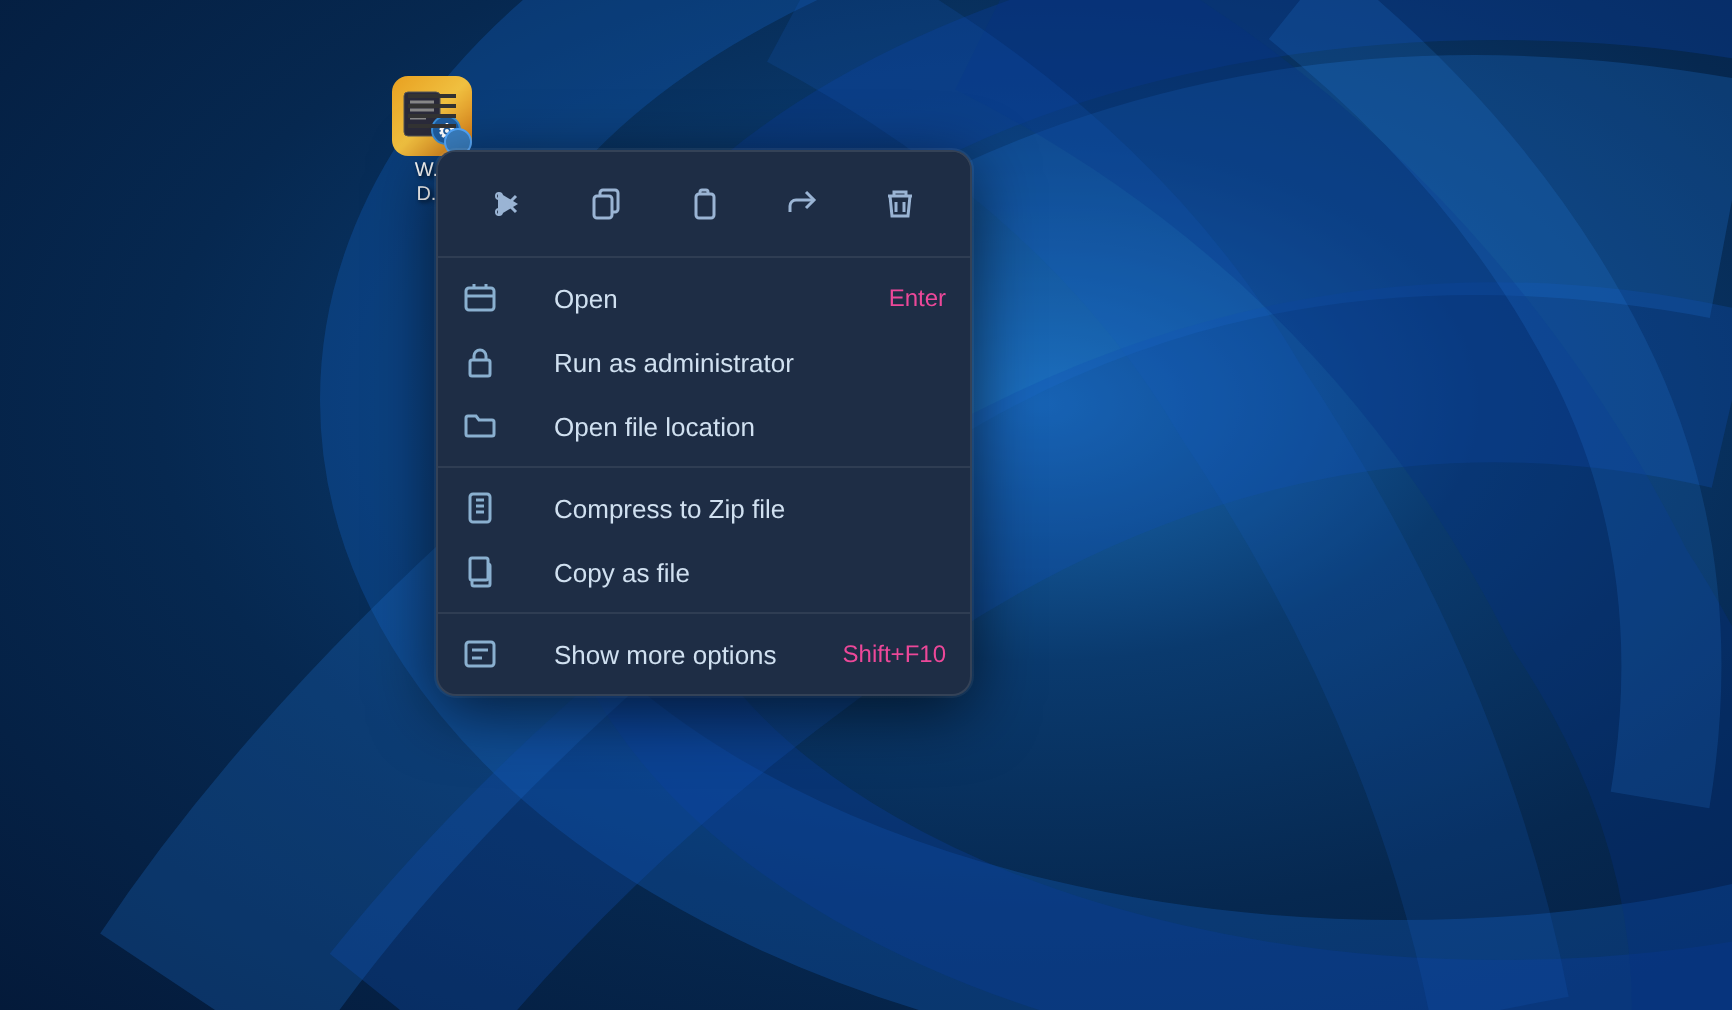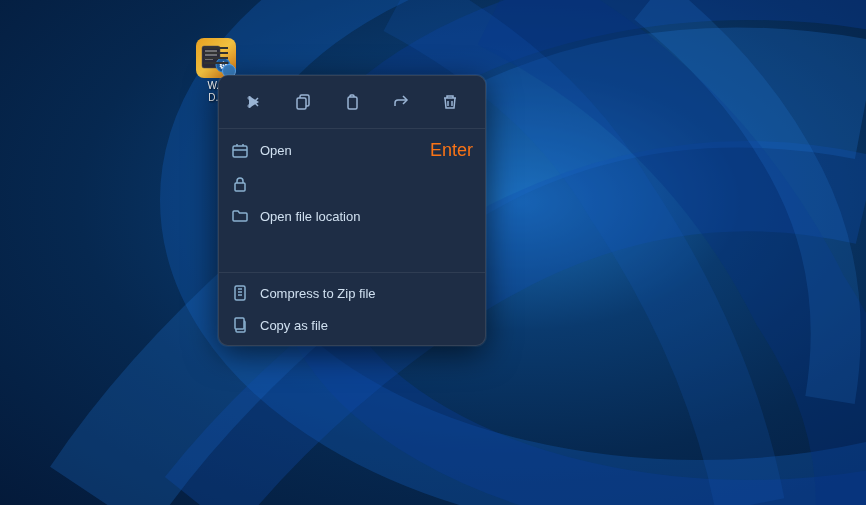--- a/index.html
+++ b/index.html
@@ -125,52 +125,51 @@
       transition: background 0.15s;
     }
 
     
     .menu-section {
       padding: 4px 0;
     }
 
     .menu-section + .menu-section {
       border-top: 1px solid rgba(255,255,255,0.08);
-      margin-top: 36px;
     }
 
     .menu-item {
       display: flex;
       align-items: center;
       padding: 7px 12px;
       cursor: pointer;
       color: #d0e0f0;
       font-size: 13px;
-      gap: 11px;
+      gap: 28px;
       position: relative;
     }
 
     .menu-item-icon {
       width: 18px;
       height: 18px;
       display: flex;
       align-items: center;
       justify-content: center;
       flex-shrink: 0;
       color: #8ab0d0;
       font-size: 14px;
     }
 
     .menu-item-label {
       flex: 1;
     }
 
     .menu-item-shortcut {
-      color: #f97316;
-      font-size: 18px;
+      color: #ec4899;
+      font-size: 12px;
     }
 
     .menu-item-arrow {
       color: #7090b0;
       font-size: 12px;
     }
 
     .ondrive-icon {
       color: #3b9fd9;
     }
@@ -262,20 +261,21 @@
         <span class="menu-item-label">Open</span>
         <span class="menu-item-shortcut">Enter</span>
       </div>
       <div class="menu-item">
         <div class="menu-item-icon">
           <svg width="16" height="16" viewBox="0 0 16 16" fill="none" stroke="currentColor" stroke-width="1.5">
             <rect x="3" y="7" width="10" height="8" rx="1"></rect>
             <path d="M5 7V5a3 3 0 0 1 6 0v2"></path>
           </svg>
         </div>
+        <span class="menu-item-label">Run as administrator</span>
       </div>
       <div class="menu-item">
         <div class="menu-item-icon">
           <svg width="16" height="16" viewBox="0 0 16 16" fill="none" stroke="currentColor" stroke-width="1.5">
             <path d="M1 4a1 1 0 0 1 1-1h4l1.5 2H14a1 1 0 0 1 1 1v6a1 1 0 0 1-1 1H2a1 1 0 0 1-1-1V4z"></path>
           </svg>
         </div>
         <span class="menu-item-label">Open file location</span>
       </div>
     </div>
@@ -298,14 +298,27 @@
             <rect x="4" y="4" width="9" height="11" rx="1"></rect>
             <rect x="3" y="1" width="9" height="11" rx="1" fill="#1e2d45"></rect>
           </svg>
         </div>
         <span class="menu-item-label">Copy as file</span>
       </div>
     </div>
 
 
 
+    <div class="menu-section">
+      <div class="menu-item">
+        <div class="menu-item-icon">
+          <svg width="16" height="16" viewBox="0 0 16 16" fill="none" stroke="currentColor" stroke-width="1.5">
+            <rect x="1" y="2" width="14" height="12" rx="1.5"></rect>
+            <line x1="4" y1="6" x2="12" y2="6"></line>
+            <line x1="4" y1="10" x2="9" y2="10"></line>
+          </svg>
+        </div>
+        <span class="menu-item-label">Show more options</span>
+        <span class="menu-item-shortcut">Shift+F10</span>
+      </div>
+    </div>
   </div>
 </div>
 
 </body></html>

